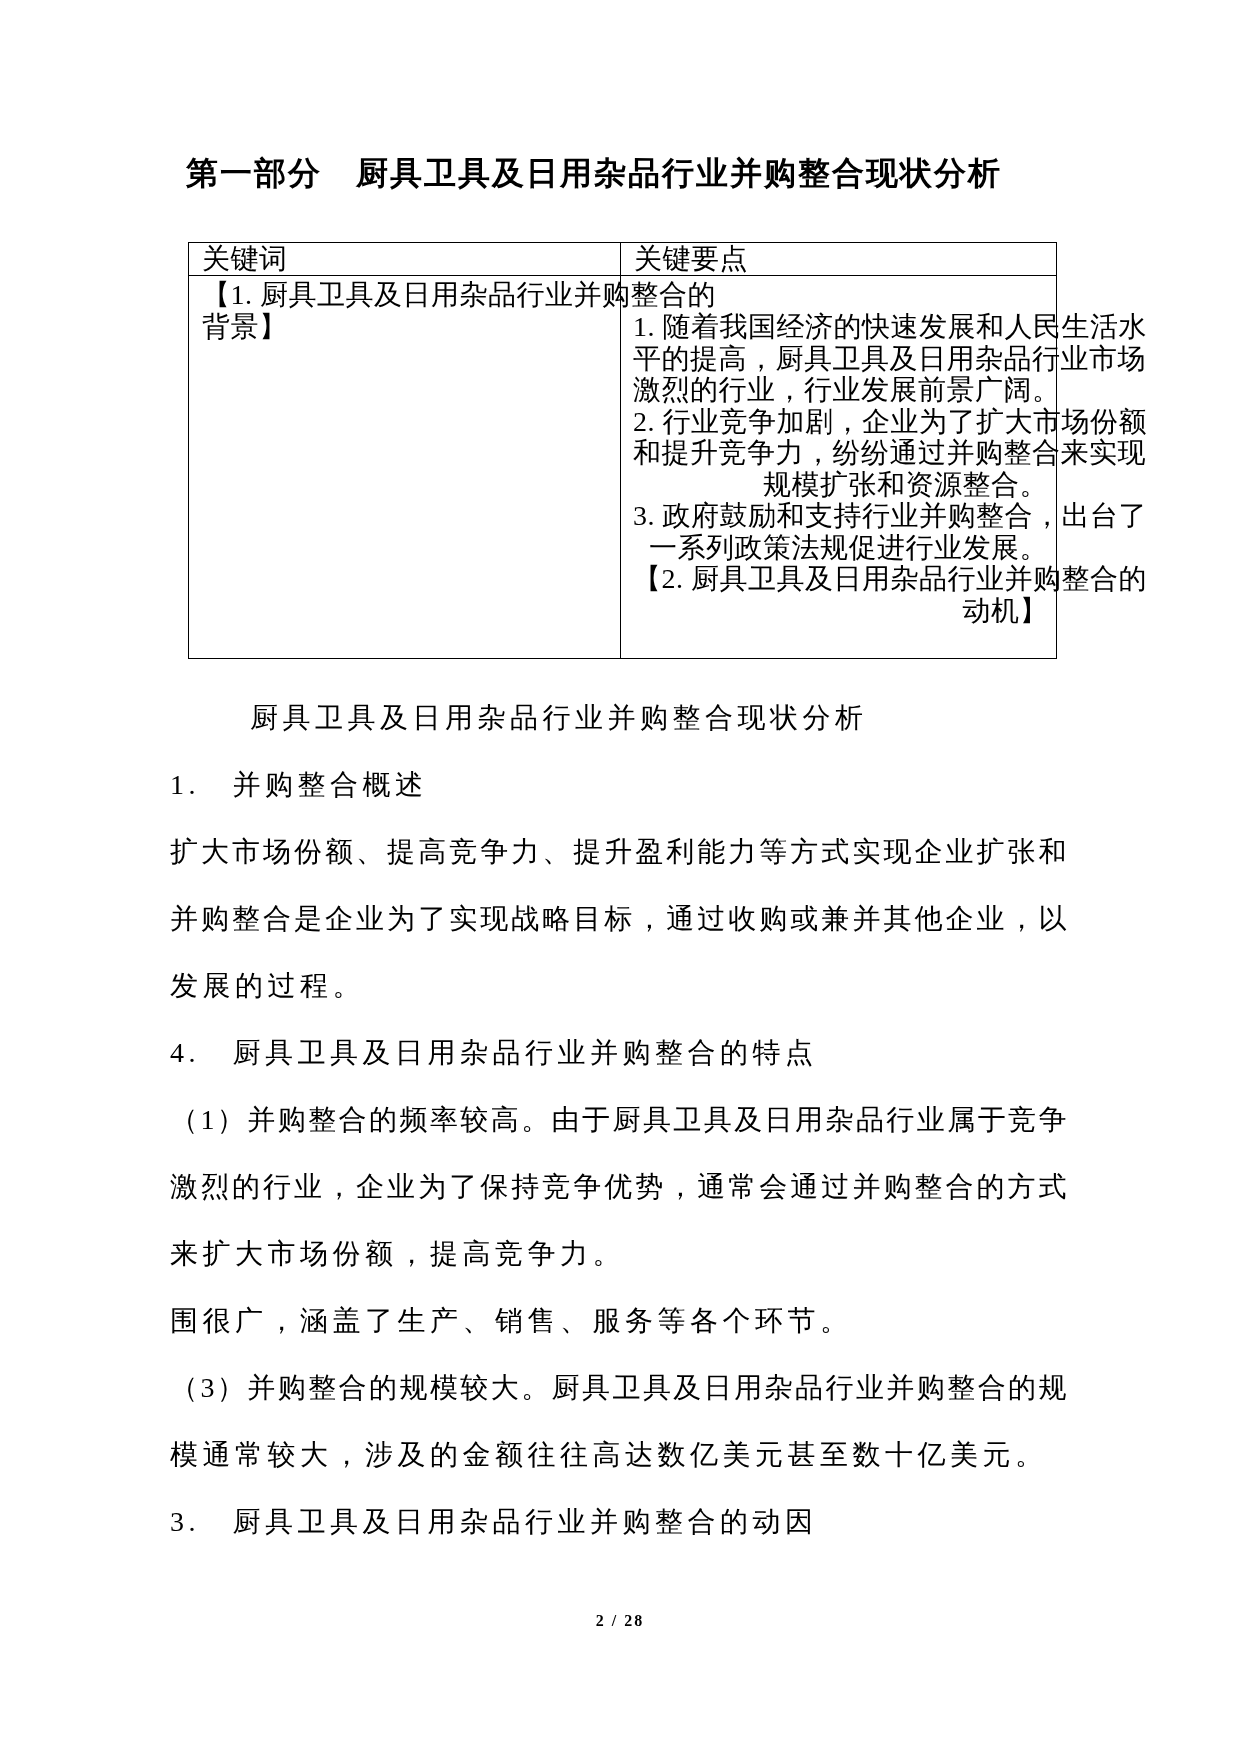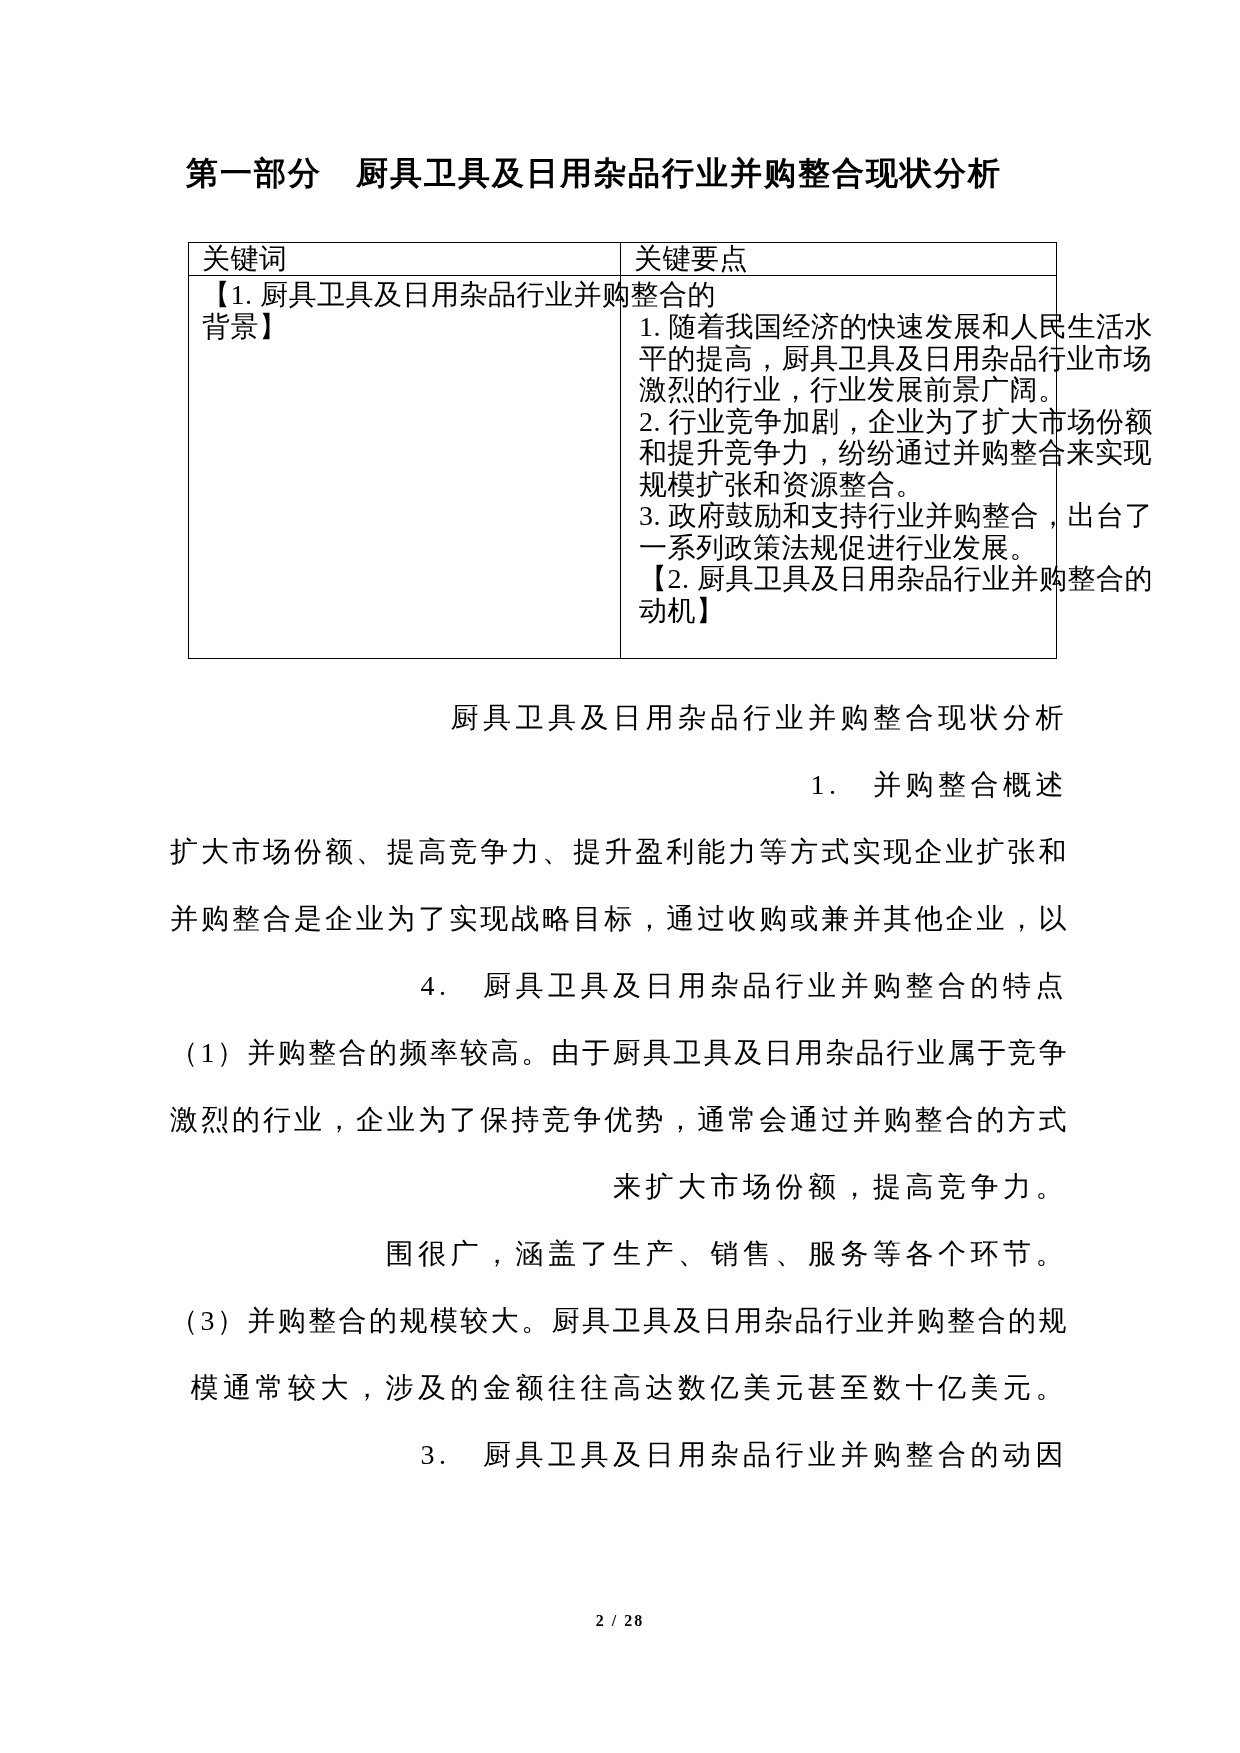--- a/index.html
+++ b/index.html
@@ -48,39 +48,38 @@
     font-size: 28px;
     letter-spacing: 0.5px;
   }
   .kv-table th {
     height: 33px;
     padding: 2px 8px 0 13px;
     line-height: 28px;
   }
   .kv-table td { height: 383px; }
   .kv-table td.keyword-cell { padding: 3px 8px 0 13px; }
-  .kv-table td.points-cell  { padding: 35px 8px 0 18px; }
+  .kv-table td.points-cell  { padding: 35px 8px 0 12px; text-align: right; }
   .kv-table .ln {
     line-height: 31.5px;
     white-space: nowrap;
   }
   
   .body-text {
     position: absolute;
     left: 170px;
     top: 684px;
     width: 898px;
   }
   .bl {
     height: 67px;
     line-height: 67px;
     font-size: 28px;
     letter-spacing: 4.5px;
     white-space: nowrap;
-    text-align: right;
   }
   .bl.fill {
     letter-spacing: 1.5px;
     white-space: normal;
     text-align: justify;
     text-align-last: justify;
     text-justify: inter-character;
     overflow: hidden;
   }
   .bl.indent { padding-left: 80px; }
@@ -138,20 +137,21 @@
       </tr>
     </tbody>
   </table>
 
   <div class="body-text">
 
   <div class="bl indent">厨具卫具及日用杂品行业并购整合现状分析</div>
       <div class="bl">1.　并购整合概述</div>
       <div class="bl fill">扩大市场份额、提高竞争力、提升盈利能力等方式实现企业扩张和</div>
       <div class="bl fill">并购整合是企业为了实现战略目标，通过收购或兼并其他企业，以</div>
+      <div class="bl">发展的过程。</div>
       <div class="bl">4.　厨具卫具及日用杂品行业并购整合的特点</div>
       <div class="bl fill">（1）并购整合的频率较高。由于厨具卫具及日用杂品行业属于竞争</div>
       <div class="bl fill">激烈的行业，企业为了保持竞争优势，通常会通过并购整合的方式</div>
       <div class="bl">来扩大市场份额，提高竞争力。</div>
       <div class="bl">围很广，涵盖了生产、销售、服务等各个环节。</div>
       <div class="bl fill">（3）并购整合的规模较大。厨具卫具及日用杂品行业并购整合的规</div>
       <div class="bl">模通常较大，涉及的金额往往高达数亿美元甚至数十亿美元。</div>
       <div class="bl">3.　厨具卫具及日用杂品行业并购整合的动因</div>
     </div>
 

